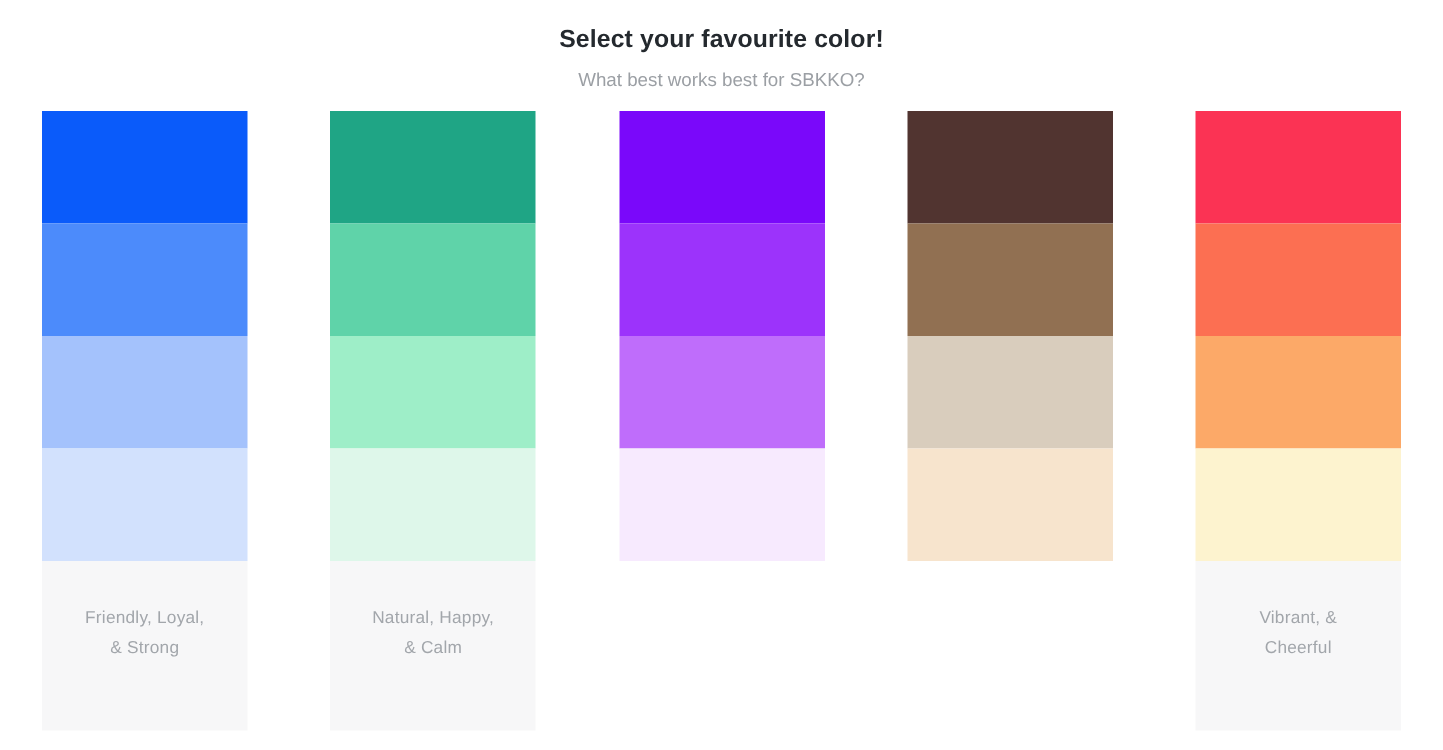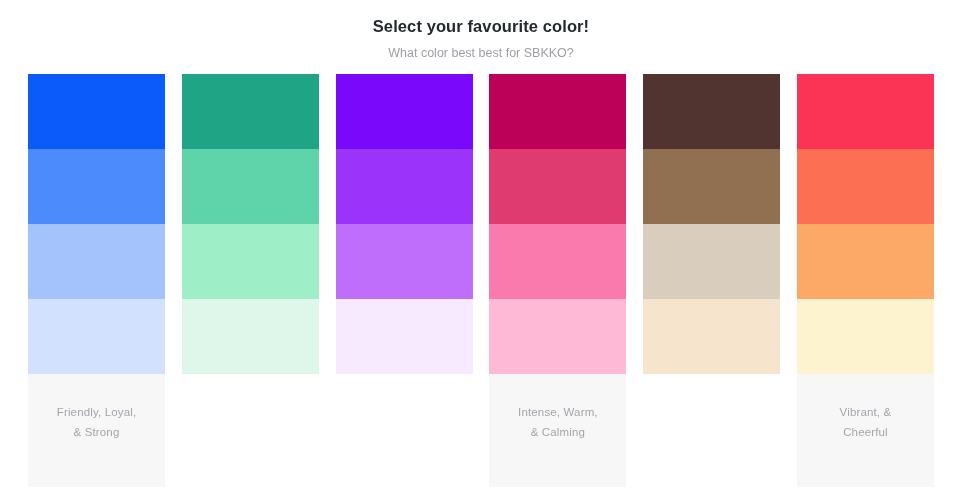--- a/index.html
+++ b/index.html
@@ -90,21 +90,21 @@
     letter-spacing: 0.15px;
   }
 </style>
 </head>
 <body>
 
 <div id="app">
 
   <div class="header">
     <div class="page-title">Select your favourite color!</div>
-    <div class="page-subtitle">What color best best for SBKKO?</div>
+    <div class="page-subtitle">What best works best for SBKKO?</div>
   </div>
 
   <div class="palette-row">
       <div class="color-card">
         <div class="swatch-stack">
           <div class="swatch" style="background: rgb(10, 91, 250);"></div>
           <div class="swatch" style="background: rgb(76, 139, 251);"></div>
           <div class="swatch" style="background: rgb(164, 194, 252);"></div>
           <div class="swatch" style="background: rgb(210, 225, 253);"></div>
         </div>
@@ -113,39 +113,31 @@
 &amp; Strong</div>
         </div>
       </div>
       <div class="color-card">
         <div class="swatch-stack">
           <div class="swatch" style="background: rgb(31, 165, 133);"></div>
           <div class="swatch" style="background: rgb(95, 211, 169);"></div>
           <div class="swatch" style="background: rgb(158, 238, 200);"></div>
           <div class="swatch" style="background: rgb(222, 247, 234);"></div>
         </div>
+        <div class="card-footer">
+          <div class="card-caption">Natural, Happy,
+&amp; Calm</div>
+        </div>
       </div>
       <div class="color-card">
         <div class="swatch-stack">
           <div class="swatch" style="background: rgb(122, 8, 250);"></div>
           <div class="swatch" style="background: rgb(156, 51, 251);"></div>
           <div class="swatch" style="background: rgb(191, 109, 251);"></div>
           <div class="swatch" style="background: rgb(247, 234, 254);"></div>
-        </div>
-      </div>
-      <div class="color-card">
-        <div class="swatch-stack">
-          <div class="swatch" style="background: rgb(188, 2, 88);"></div>
-          <div class="swatch" style="background: rgb(224, 59, 112);"></div>
-          <div class="swatch" style="background: rgb(251, 122, 173);"></div>
-          <div class="swatch" style="background: rgb(253, 185, 213);"></div>
-        </div>
-        <div class="card-footer">
-          <div class="card-caption">Intense, Warm,
-&amp; Calming</div>
         </div>
       </div>
       <div class="color-card">
         <div class="swatch-stack">
           <div class="swatch" style="background: rgb(81, 52, 48);"></div>
           <div class="swatch" style="background: rgb(145, 112, 82);"></div>
           <div class="swatch" style="background: rgb(217, 205, 189);"></div>
           <div class="swatch" style="background: rgb(247, 228, 205);"></div>
         </div>
       </div>

